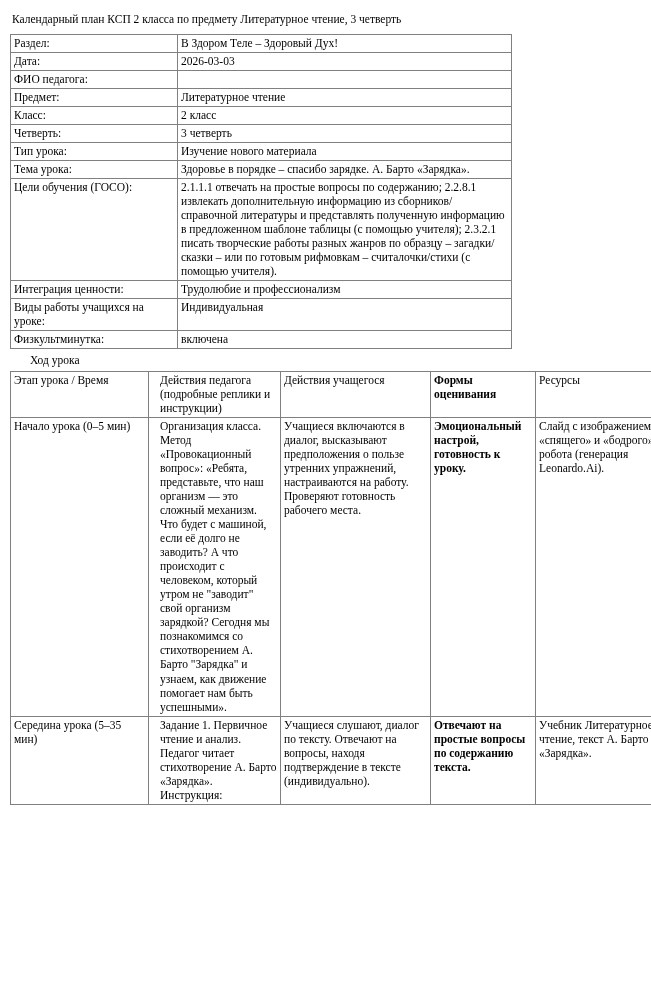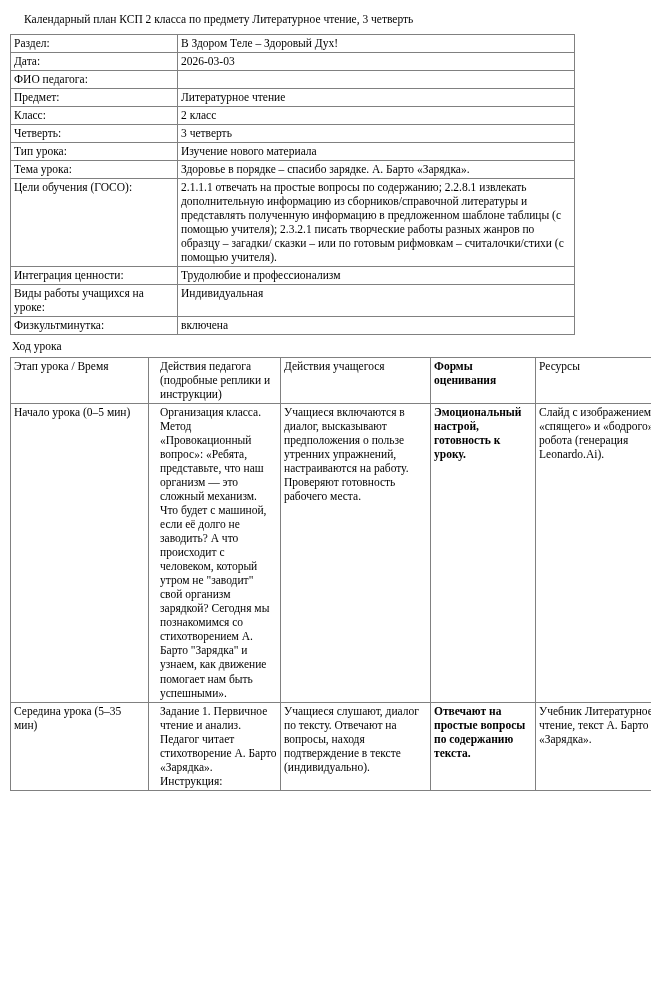--- a/index.html
+++ b/index.html
@@ -14,45 +14,45 @@
     -webkit-font-smoothing: antialiased;
   }
   .page {
     width: 651px;
     box-sizing: border-box;
     padding: 10px 8px 0 10px;
   }
   .doc-title {
     font-size: 11.5px;
     line-height: 1.3;
-    margin: 2px 0 7px 14px;
+    margin: 2px 0 7px 2px;
     font-family: "Liberation Serif", serif;
   }
   table {
     border-collapse: collapse;
-    width: 565px;
+    width: 502px;
     table-layout: fixed;
   }
   table td, table th {
     border: 1px solid #808080;
     vertical-align: top;
     padding: 1px 3px 2px 3px;
     font-size: 11.5px;
     line-height: 1.22;
     font-family: "Liberation Serif", serif;
     text-align: left;
     font-weight: normal;
     word-wrap: break-word;
   }
   .info-table td.label {
     width: 160px;
   }
   .section-label {
     font-size: 11.5px;
-    margin: 4px 0 3px 2px;
+    margin: 4px 0 3px 20px;
     line-height: 1.3;
   }
   .course-table th {
     vertical-align: top;
   }
   .course-table .c1 { width: 131px; }
   .course-table .c2 { width: 117px; padding-left: 11px; }
   .course-table .c3 { width: 143px; }
   .course-table .c4 { width: 98px; font-weight: bold; }
   .course-table .c5 { width: 140px; }

